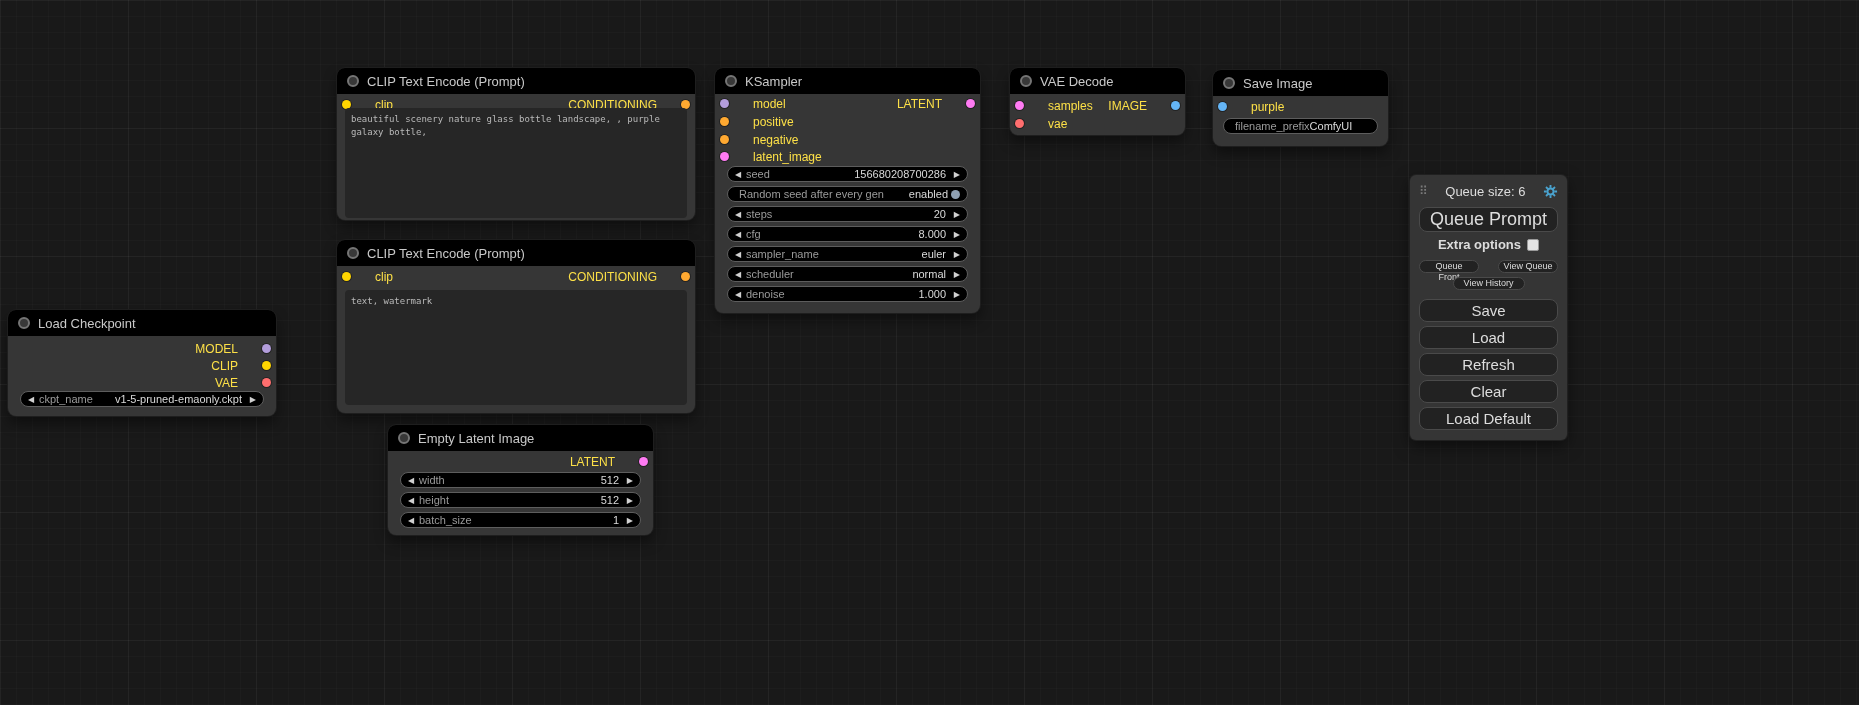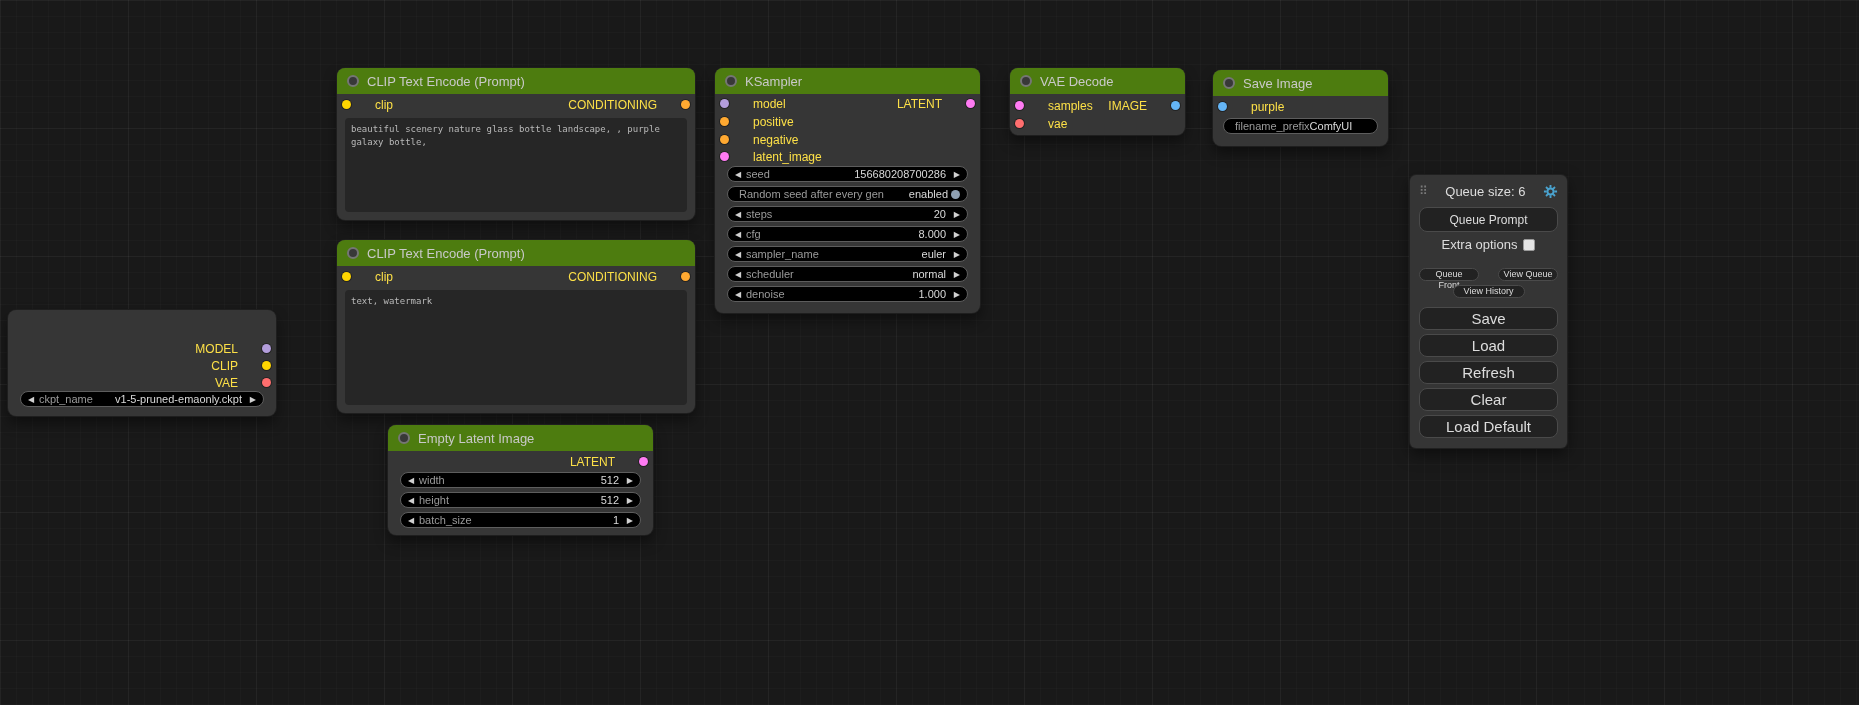--- a/index.html
+++ b/index.html
@@ -19,21 +19,21 @@
   .w-model{stroke:#b39ddb}.w-clip{stroke:#ffd500}.w-vae{stroke:#ff6e6e}
   .w-cond{stroke:#ffa931}.w-latent{stroke:#ff7bf3}.w-image{stroke:#64b5f6}
   .md-model{fill:#b39ddb}.md-clip{fill:#ffd500}.md-vae{fill:#ff6e6e}
   .md-cond{fill:#ffa931}.md-latent{fill:#ff7bf3}.md-image{fill:#64b5f6}
 
   .node {
     position:absolute; z-index:2; background:#363636; border-radius:8px;
     box-shadow:0 0 0 1px #1e1e1e, 0 7px 14px rgba(0,0,0,.45);
   }
   .node-title {
-    height:26px; background:#4d7c0f; border-radius:8px 8px 0 0;
+    height:26px; background:#000000; border-radius:8px 8px 0 0;
     display:flex; align-items:center; gap:8px; padding:0 10px;
     color:#c9c9c9; font-size:13px;
   }
   .collapse-dot {
     width:8px; height:8px; border-radius:50%;
     background:#383838; border:2px solid #757575; flex:0 0 auto;
   }
   .port {
     position:absolute; height:13px; display:flex; align-items:center; gap:24px;
     color:#fde047; font-size:12px; white-space:nowrap;
@@ -69,22 +69,22 @@
     box-shadow:0 0 0 1px #202020, 0 6px 16px rgba(0,0,0,.5);
   }
   .qp-header { display:flex; align-items:center; justify-content:space-between; color:#ddd; font-size:13px; height:18px; }
   .qp-drag { color:#7a7a7a; font-size:12px; cursor:grab; }
   .qp-gear { width:15px; height:15px; cursor:pointer; }
   .qp-btn {
     display:block; width:100%; box-sizing:border-box;
     background:#222; border:1px solid #4a4a4a; border-radius:8px;
     color:#ddd; font-family:"Liberation Sans", sans-serif; cursor:pointer;
   }
-  .qp-primary { height:25px; font-size:12px; margin:7px 0 5px; }
-  .qp-extra { display:flex; align-items:center; justify-content:center; gap:6px; color:#ddd; font-size:13px; margin:3px 0 16px; }
+  .qp-primary { height:25px; font-size:18px; margin:7px 0 5px; }
+  .qp-extra { display:flex; align-items:center; justify-content:center; gap:6px; color:#ddd; font-size:13px; margin:3px 0 8px;font-weight:bold; }
   .qp-checkbox { width:10px; height:10px; background:#e4e4e4; border:1px solid #9a9a9a; border-radius:2px; cursor:pointer; }
   .qp-row { display:flex; gap:19px; margin-bottom:4px; }
   .qp-small { flex:1; height:13px; font-size:9px; border-radius:7px; padding:0 4px; line-height:11px; }
   .qp-row.center { justify-content:center; }
   .qp-row.center .qp-small { flex:0 0 72px; }
   .qp-stack { height:23px; font-size:15px; margin-top:9px; }
   .qp-stack ~ .qp-stack { margin-top:4px; }
 </style>
 </head>
 <body>
@@ -106,20 +106,24 @@
     <circle class="md-model" cx="505" cy="226" r="4"></circle>
     <circle class="md-vae" cx="646" cy="253" r="4"></circle>
     <circle class="md-cond" cx="705" cy="113" r="4"></circle>
     <circle class="md-cond" cx="706" cy="208" r="4"></circle>
     <circle class="md-latent" cx="702" cy="310" r="4"></circle>
     <circle class="md-latent" cx="995" cy="105" r="4"></circle>
     <circle class="md-image" cx="1199" cy="106" r="4"></circle>
   </svg>
 
   <div class="node" style="left:8px; top:310px; width:268px; height:106px;">
+    <div class="node-title">
+      <span class="collapse-dot"></span>
+      <span>Load Checkpoint</span>
+    </div>
     <div class="port out" style="top:32px">
       <span class="pdot pd-model"></span>
       <span>MODEL</span>
     </div>
     <div class="port out" style="top:49px">
       <span class="pdot pd-clip"></span>
       <span>CLIP</span>
     </div>
     <div class="port out" style="top:66px">
       <span class="pdot pd-vae"></span>
@@ -139,21 +143,21 @@
       <span>CLIP Text Encode (Prompt)</span>
     </div>
     <div class="port in" style="top:30px">
       <span class="pdot pd-clip"></span>
       <span>clip</span>
     </div>
     <div class="port out" style="top:30px">
       <span class="pdot pd-cond"></span>
       <span>CONDITIONING</span>
     </div>
-    <div class="node-text" style="top:50px; height:94px;">beautiful scenery nature glass bottle landscape, , purple galaxy bottle,</div>
+    <div class="node-text" style="top:40px; height:110px;">beautiful scenery nature glass bottle landscape, , purple galaxy bottle,</div>
   </div>
 
   <div class="node" style="left:337px; top:240px; width:358px; height:173px;">
     <div class="node-title">
       <span class="collapse-dot"></span>
       <span>CLIP Text Encode (Prompt)</span>
     </div>
     <div class="port in" style="top:30px">
       <span class="pdot pd-clip"></span>
       <span>clip</span>

